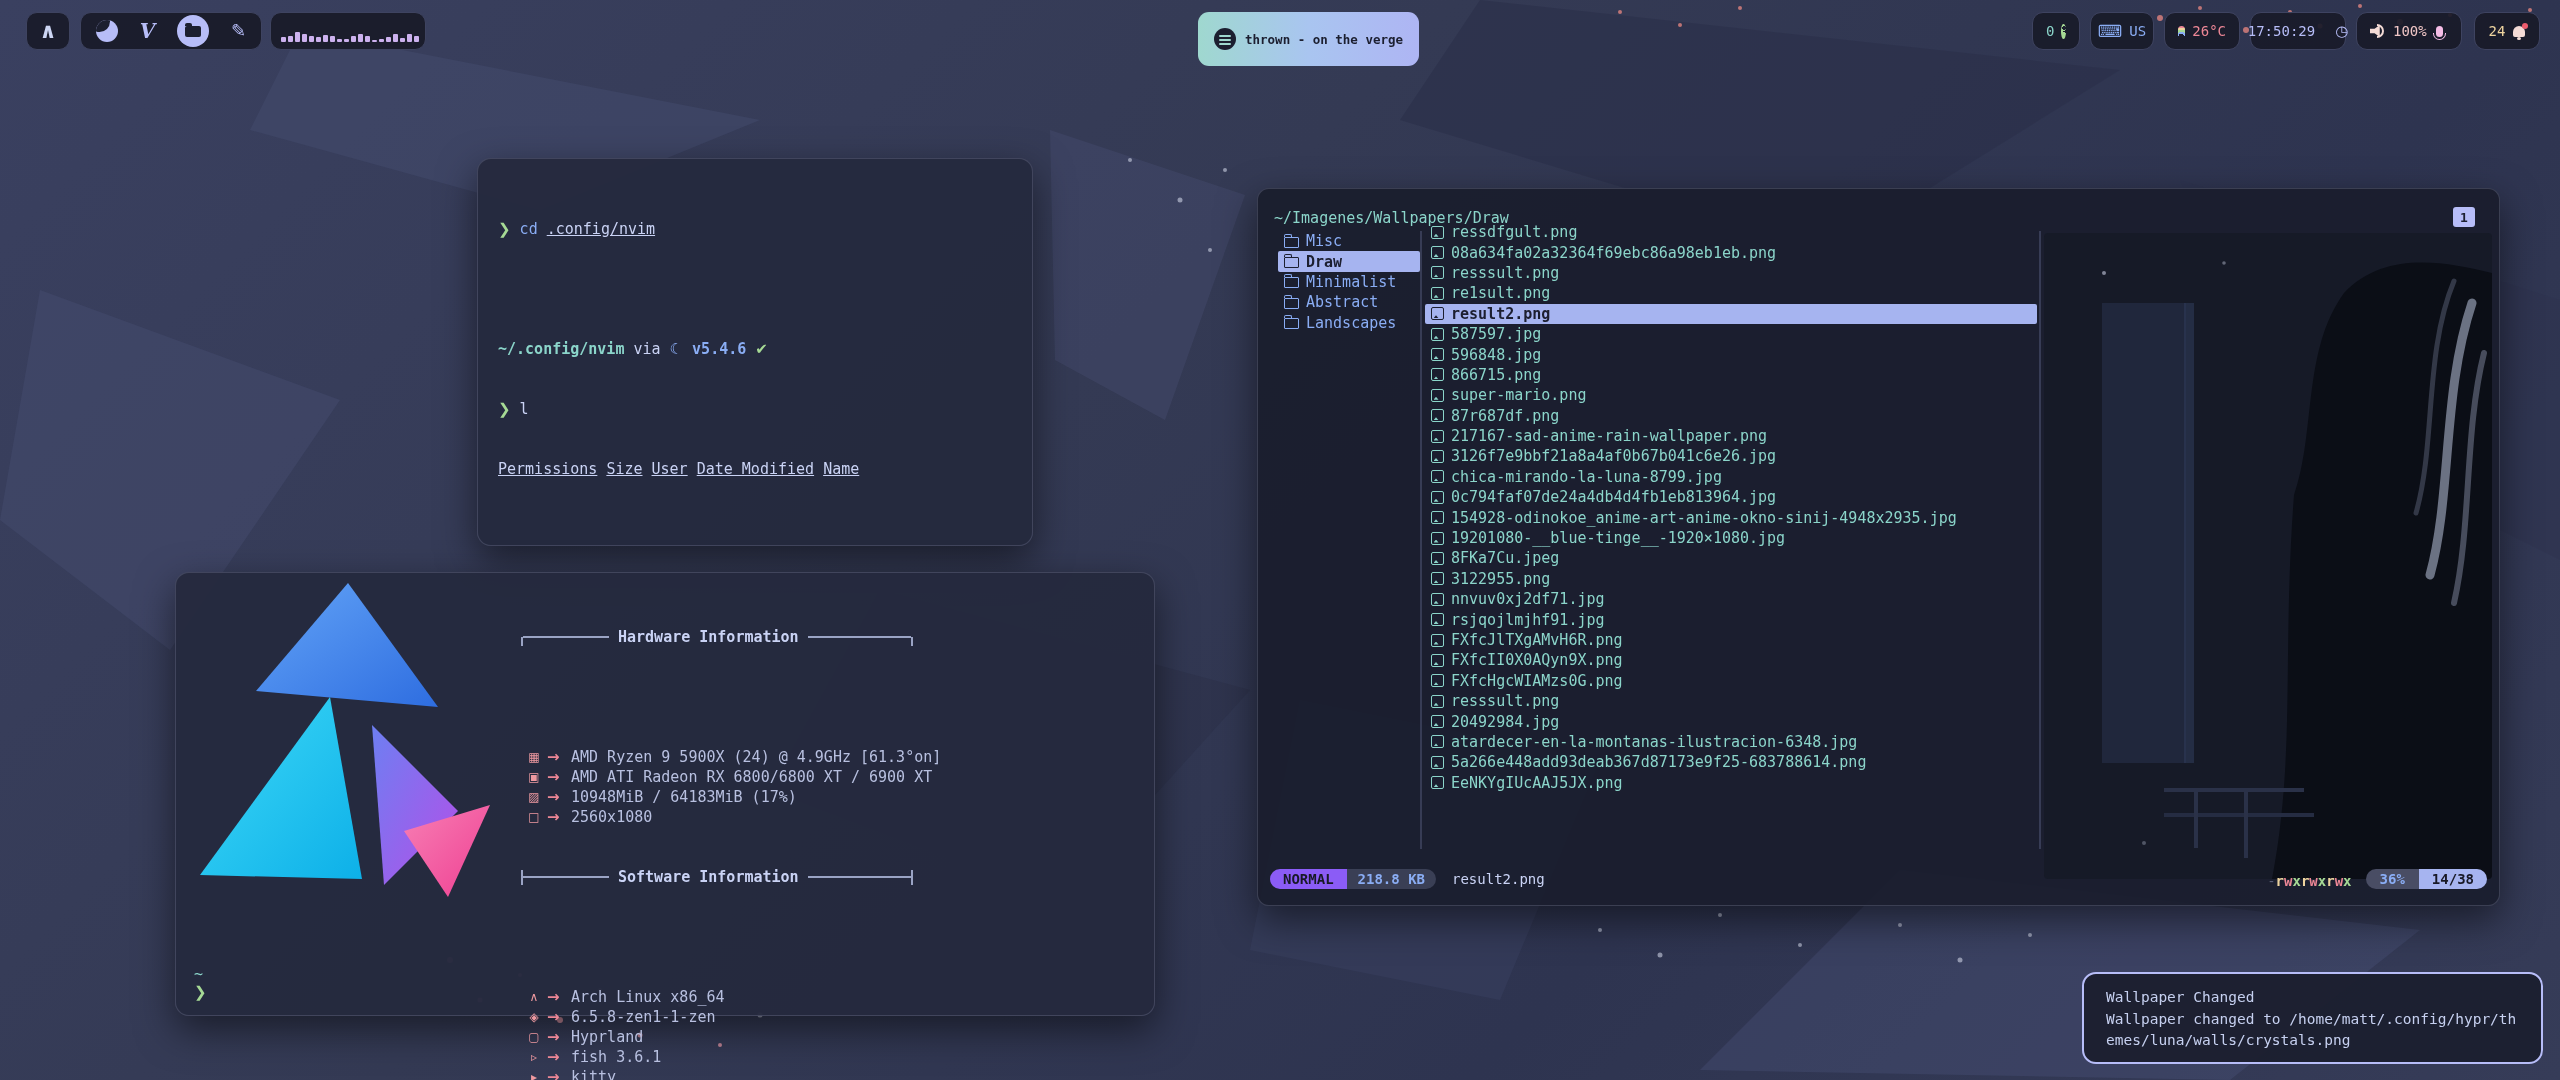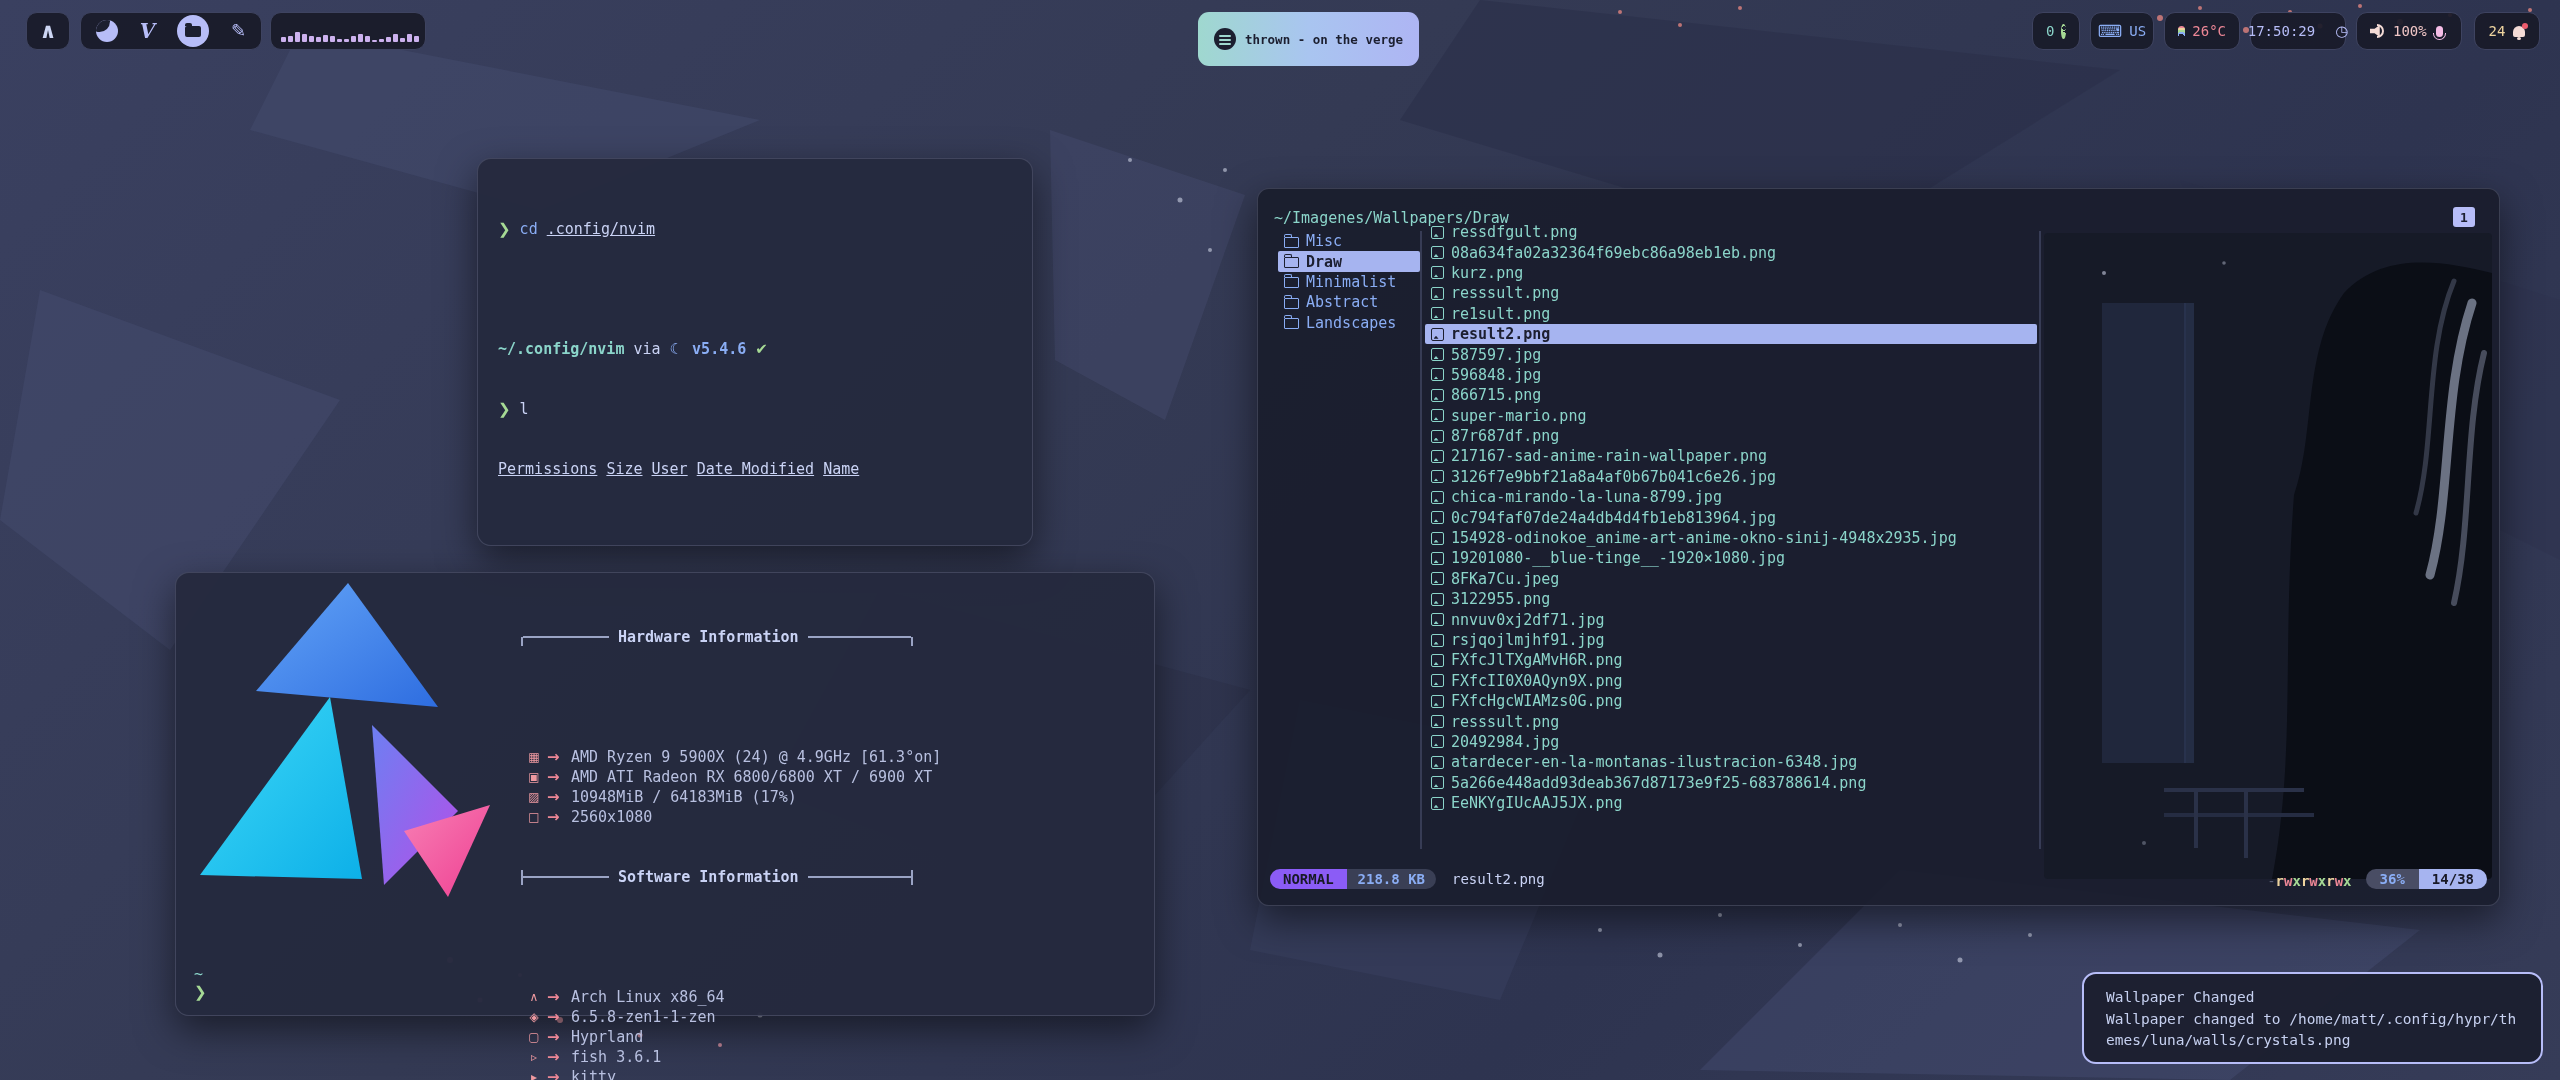--- a/index.html
+++ b/index.html
@@ -355,24 +355,20 @@
     <div class="fm-row">
           <span class="fico"></span>
           <span class="fname">ressdfgult.png</span>
         </div>
         <div class="fm-row">
           <span class="fico"></span>
           <span class="fname">08a634fa02a32364f69ebc86a98eb1eb.png</span>
         </div>
         <div class="fm-row">
           <span class="fico"></span>
-          <span class="fname">kurz.png</span>
-        </div>
-        <div class="fm-row">
-          <span class="fico"></span>
           <span class="fname">resssult.png</span>
         </div>
         <div class="fm-row">
           <span class="fico"></span>
           <span class="fname">re1sult.png</span>
         </div>
         <div class="fm-row selected">
           <span class="fico"></span>
           <span class="fname">result2.png</span>
         </div>

